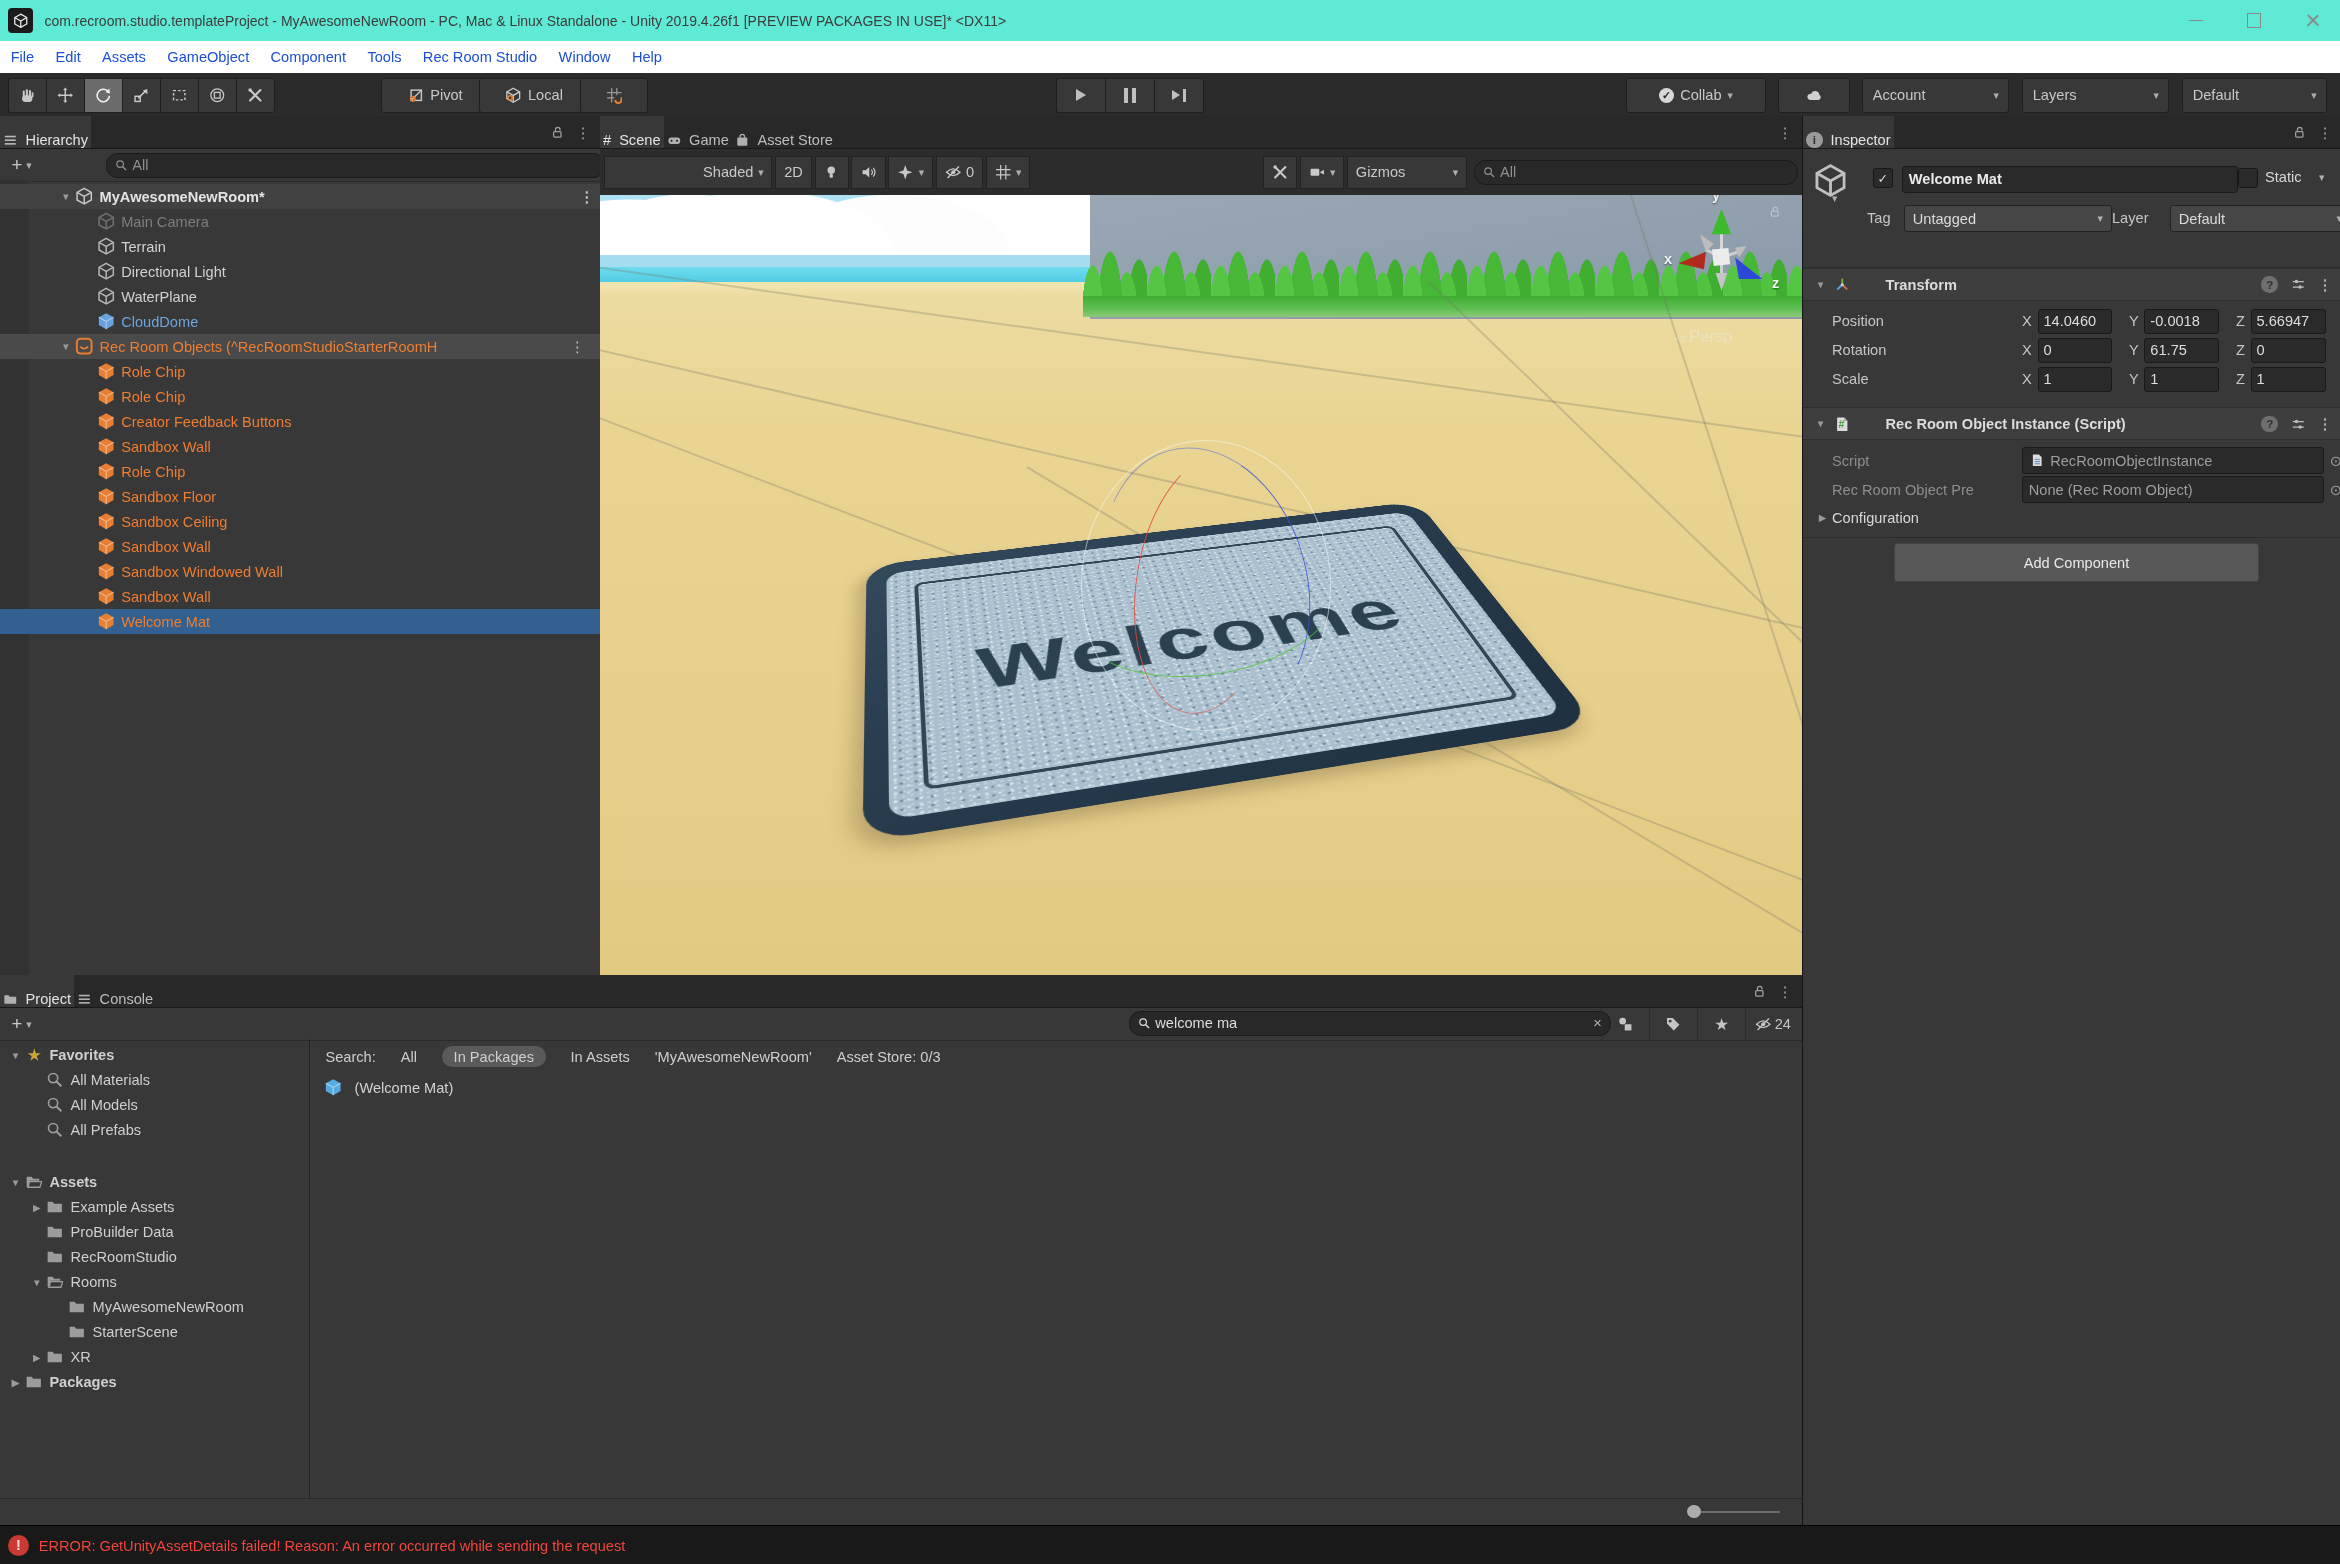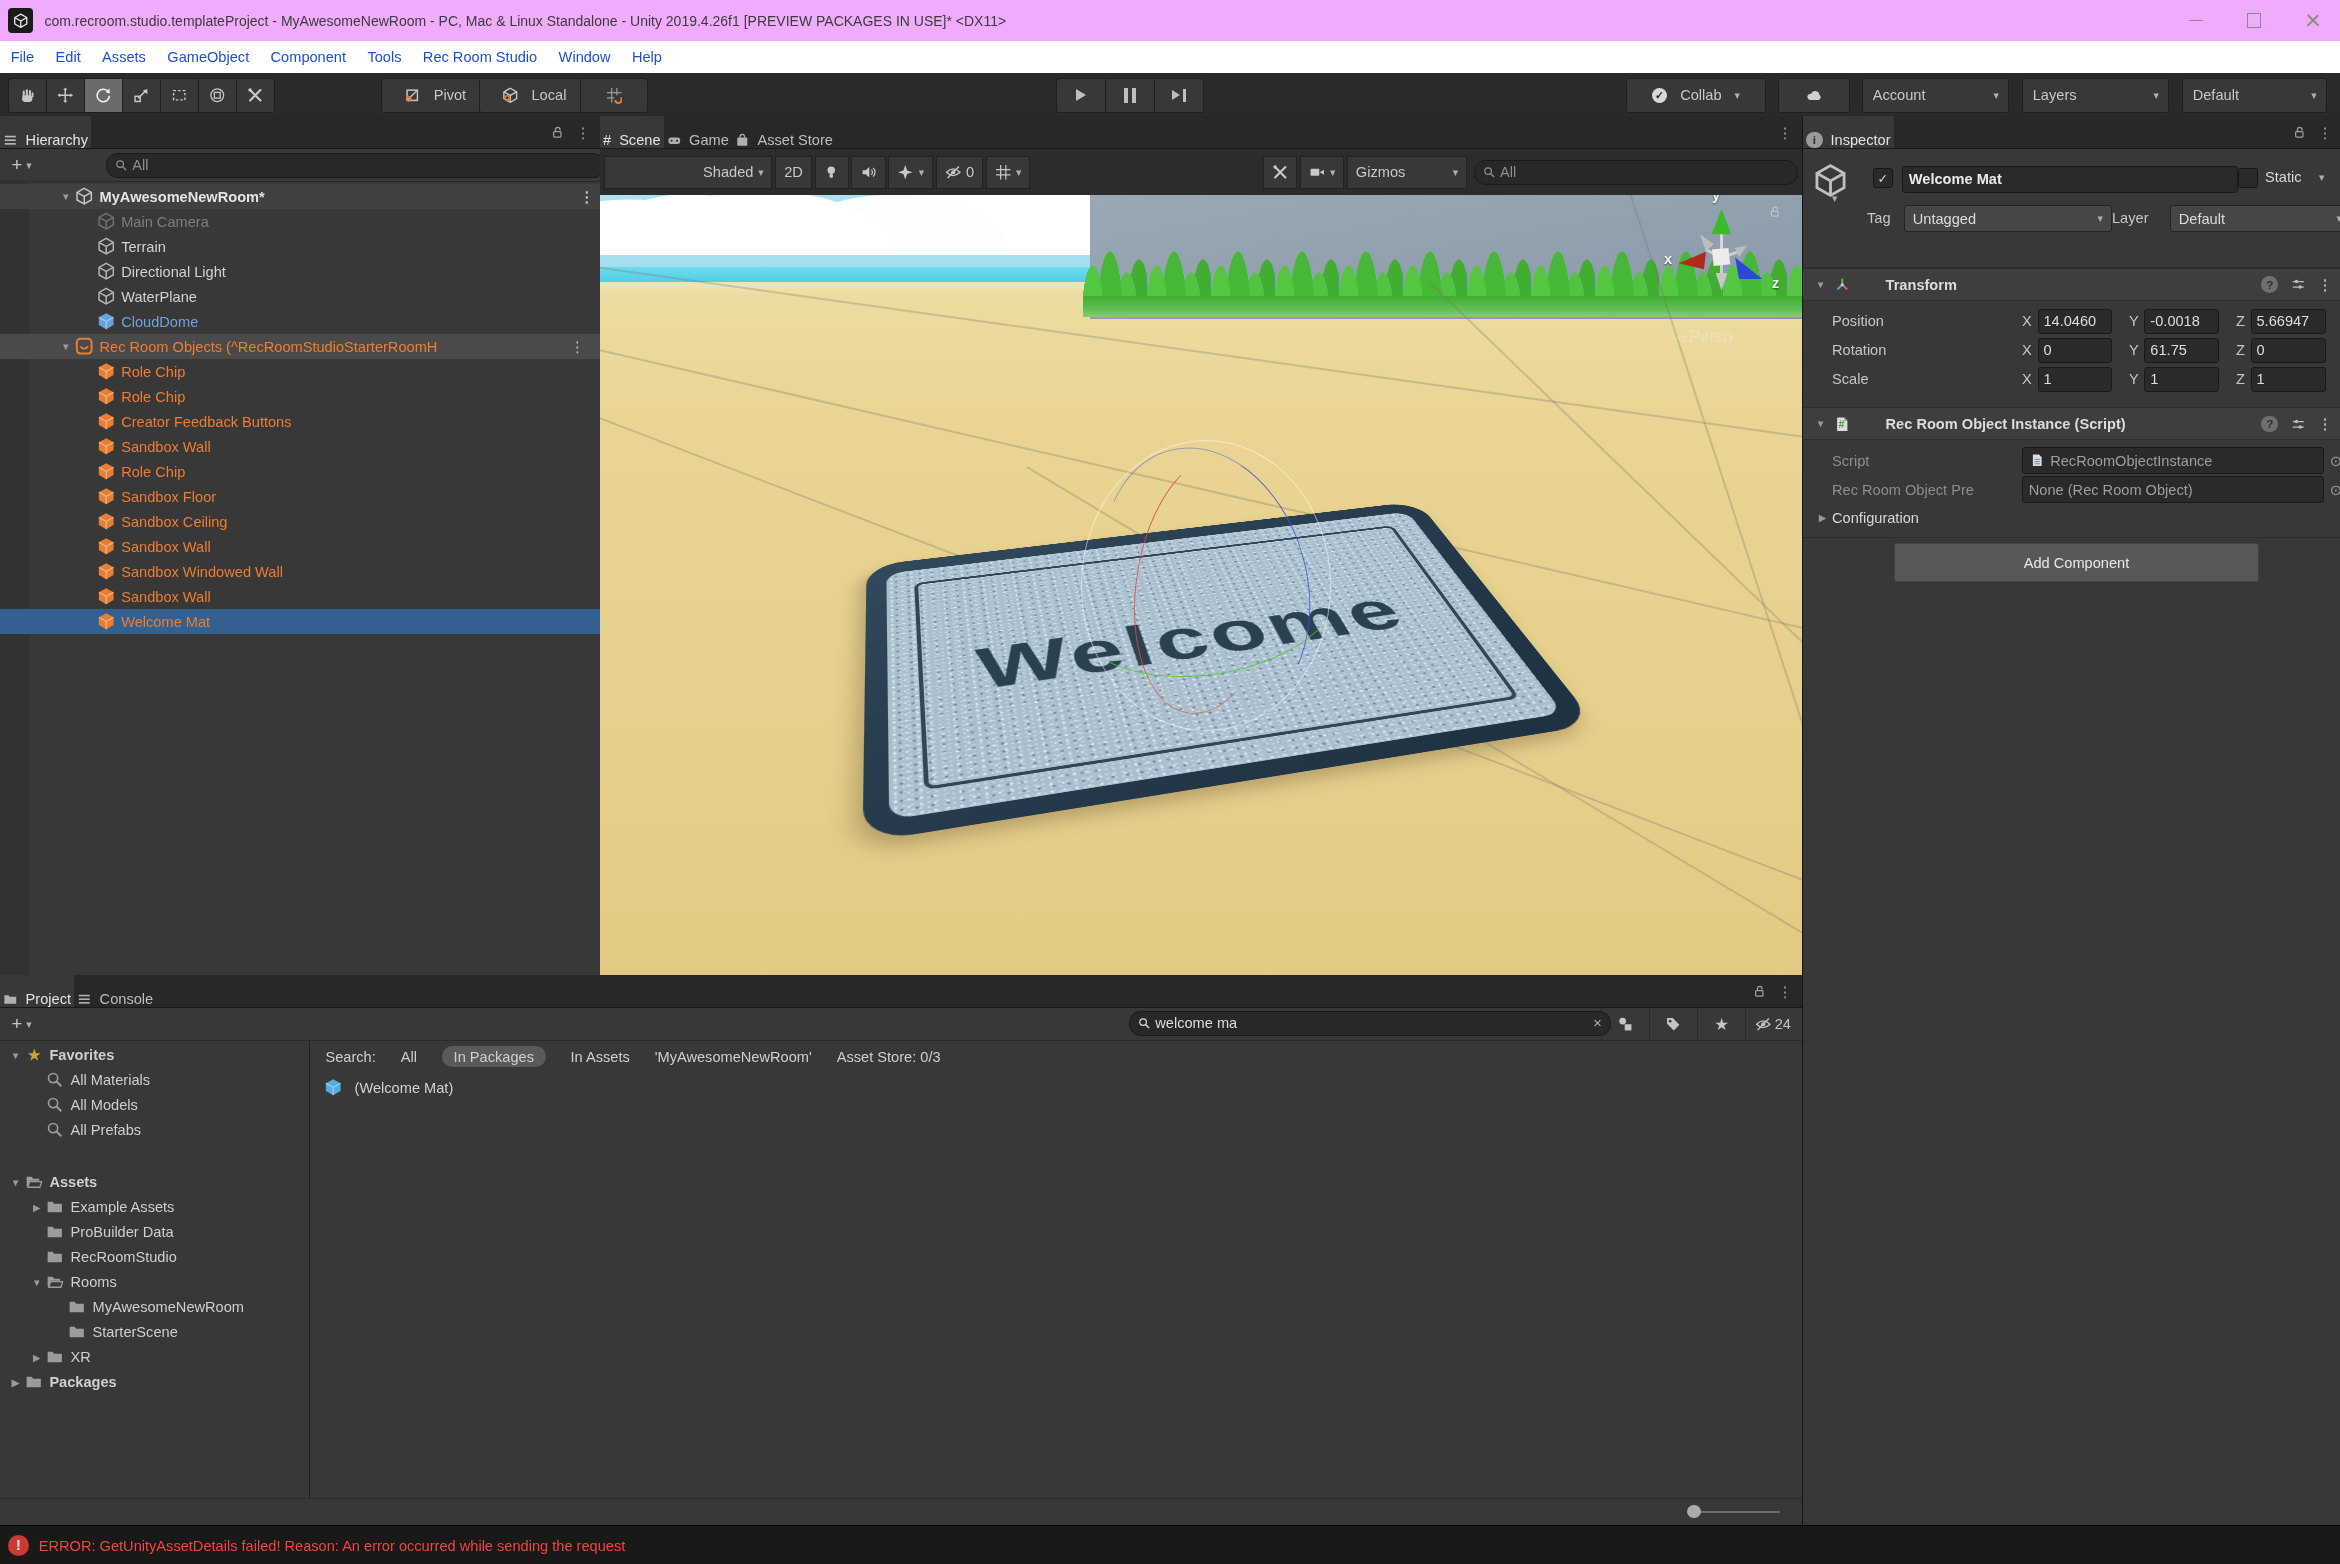--- a/index.html
+++ b/index.html
@@ -2,21 +2,21 @@
 <html><head>
 <meta charset="utf-8">
 <style>
   html,body{margin:0;padding:0;width:2341px;height:1564px;background:#383838;
     font-family:"Liberation Sans",sans-serif;font-size:14.6px;color:#D8D8D8;overflow:hidden}
   .abs{position:absolute}
   .svgi{width:16.5px;height:16.5px;flex:none;display:block}
   .nosel{white-space:nowrap}
 
   
-  #titlebar{left:0;top:0;width:2341px;height:41px;background:#f0abfc;display:flex;align-items:center}
+  #titlebar{left:0;top:0;width:2341px;height:41px;background:#5eead4;display:flex;align-items:center}
   #app-icon{width:25px;height:25px;margin-left:7.8px;background:#1B1B1B;border-radius:3.9px;display:flex;align-items:center;justify-content:center;color:#EFEFEF}
   #title-text{margin-left:11.6px;color:#3C3C3C;font-size:14px}
   #win-controls{position:absolute;right:0;top:0;height:41px;display:flex}
   .wc{width:58px;height:41px;display:flex;align-items:center;justify-content:center}
   .wc-min{width:14.6px;height:1.9px;background:#8A8A8A}
   .wc-max{width:12.6px;height:12.6px;border:1.6px solid #8A8A8A}
   .wc-x{position:relative;width:14.6px;height:14.6px}
   .wc-x:before,.wc-x:after{content:"";position:absolute;left:6.8px;top:0;width:1.7px;height:14.6px;background:#8A8A8A}
   .wc-x:before{transform:rotate(45deg)}.wc-x:after{transform:rotate(-45deg)}
 
@@ -25,21 +25,21 @@
   .menu-item{padding:0 10.7px;color:#1d4ed8;font-size:14.6px}
 
   
   #toolbar{left:0;top:73px;width:2341px;height:44px;background:#2A2A2A;border-bottom:1px solid #141414}
   .tbtn{height:33px;background:#383838;border:1px solid #1F1F1F;display:flex;align-items:center;justify-content:center;color:#C8C8C8}
   .tbtn.sel{background:#6B6B6B;color:#F0F0F0}
   #tools-group{position:absolute;left:7.8px;top:4.9px;display:flex}
   #tools-group .tbtn{width:37px;border-right-width:0}
   #tools-group .tbtn:first-child{border-radius:2.9px 0 0 2.9px}
   #tools-group .tbtn:last-child{border-right-width:1px;border-radius:0 2.9px 2.9px 0}
-  .pill{border-radius:2.9px;gap:13px;padding:0 9.7px}
+  .pill{border-radius:2.9px;gap:6px;padding:0 9.7px}
   #play-group{position:absolute;left:1056px;top:4.9px;display:flex}
   #play-group .tbtn{width:48px;border-right-width:0}
   #play-group .tbtn:first-child{border-radius:2.9px 0 0 2.9px}
   #play-group .tbtn:last-child{border-right-width:1px;border-radius:0 2.9px 2.9px 0}
   .tri-play{width:0;height:0;border-left:10.7px solid #BFBFBF;border-top:6.8px solid transparent;border-bottom:6.8px solid transparent}
   .pause-bars{display:flex;gap:3.9px}.pause-bars i{width:3.9px;height:14.6px;background:#BFBFBF}
   .step-bar{width:2.9px;height:13.6px;background:#BFBFBF;margin-left:2.9px}
   #right-group{position:absolute;right:13.6px;top:4.9px;display:flex;gap:12.6px}
   .ddarrow{color:#AFAFAF;font-size:10.7px}
   .collab-check{width:15.5px;height:15.5px;border-radius:50%;background:#D8D8D8;color:#2A2A2A;font-size:10.7px;font-weight:bold;display:flex;align-items:center;justify-content:center}

